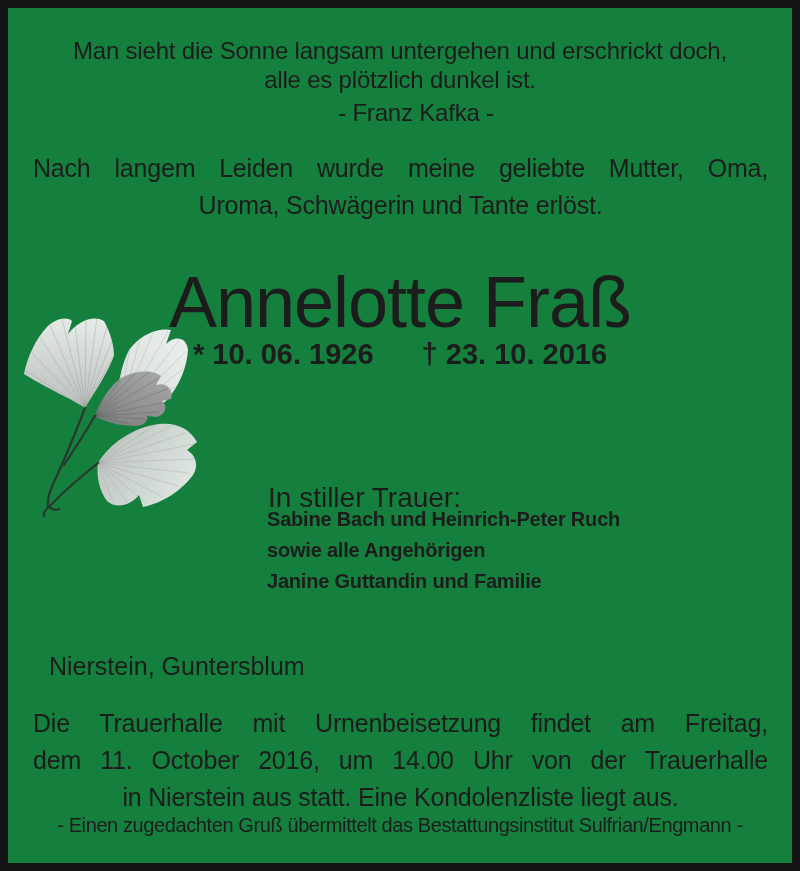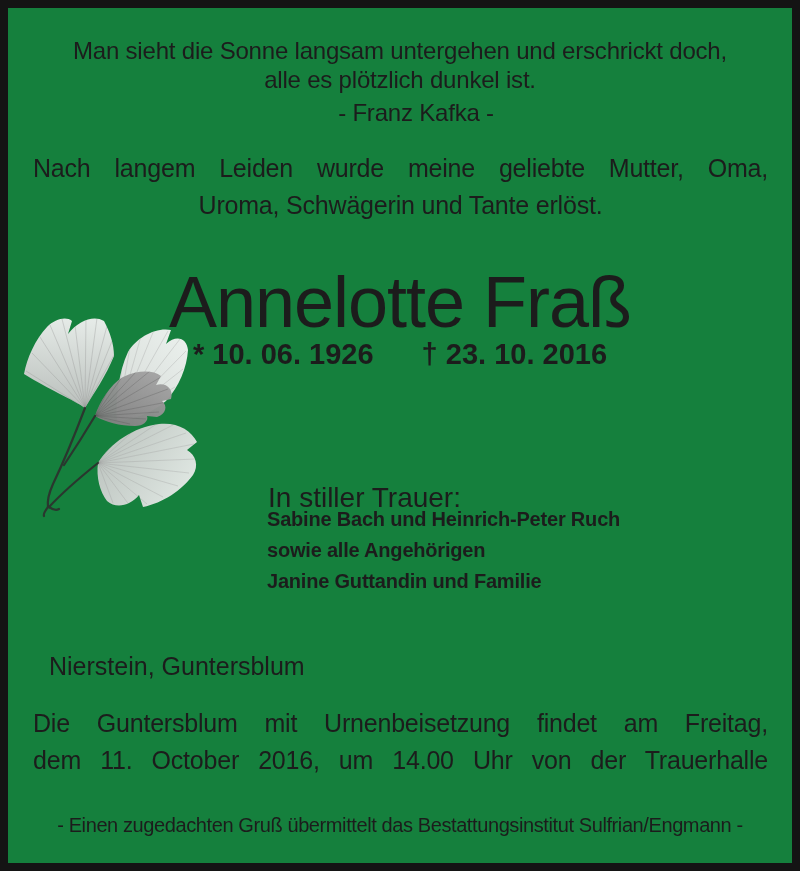--- a/index.html
+++ b/index.html
@@ -182,19 +182,20 @@
   <div class="abs mourners-heading">In stiller Trauer:</div>
   <div class="abs mourners-names">
     <div>Sabine Bach und Heinrich-Peter Ruch</div>
     <div>sowie alle Angehörigen</div>
     <div>Janine Guttandin und Familie</div>
   </div>
 
   <div class="abs places">Nierstein, Guntersblum</div>
 
   <div class="abs funeral">
-    <div class="line-justified">Die Guntersblum mit Urnenbeisetzung findet am Freitag,</div>
+    <div class="line-justified">Die Trauerhalle mit Urnenbeisetzung findet am Freitag,</div>
     <div class="line-justified">dem 11. October 2016, um 14.00 Uhr von der Trauerhalle</div>
+    <div class="line-plain">in Nierstein aus statt. Eine Kondolenzliste liegt aus.</div>
   </div>
 
   <div class="abs footer-note">- Einen zugedachten Gruß übermittelt das Bestattungsinstitut Sulfrian/Engmann -</div>
 
 </div>
 
 </body></html>

